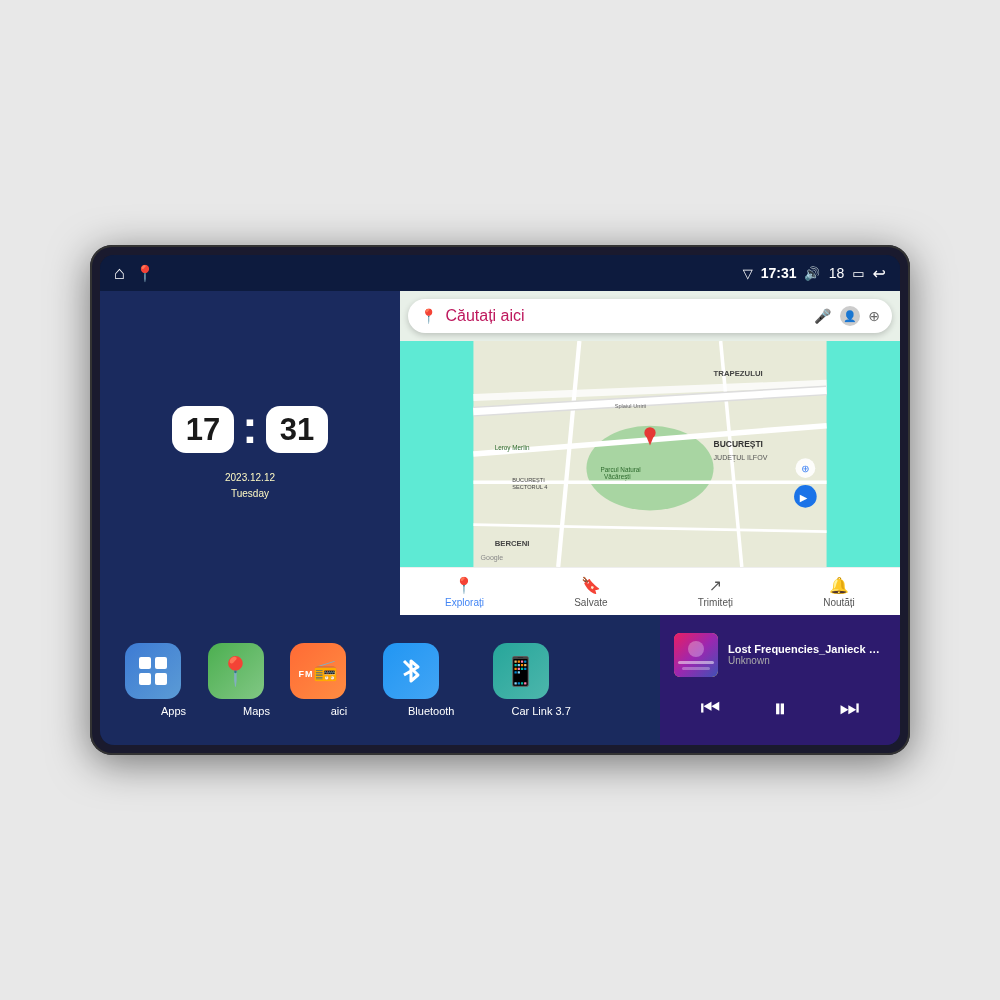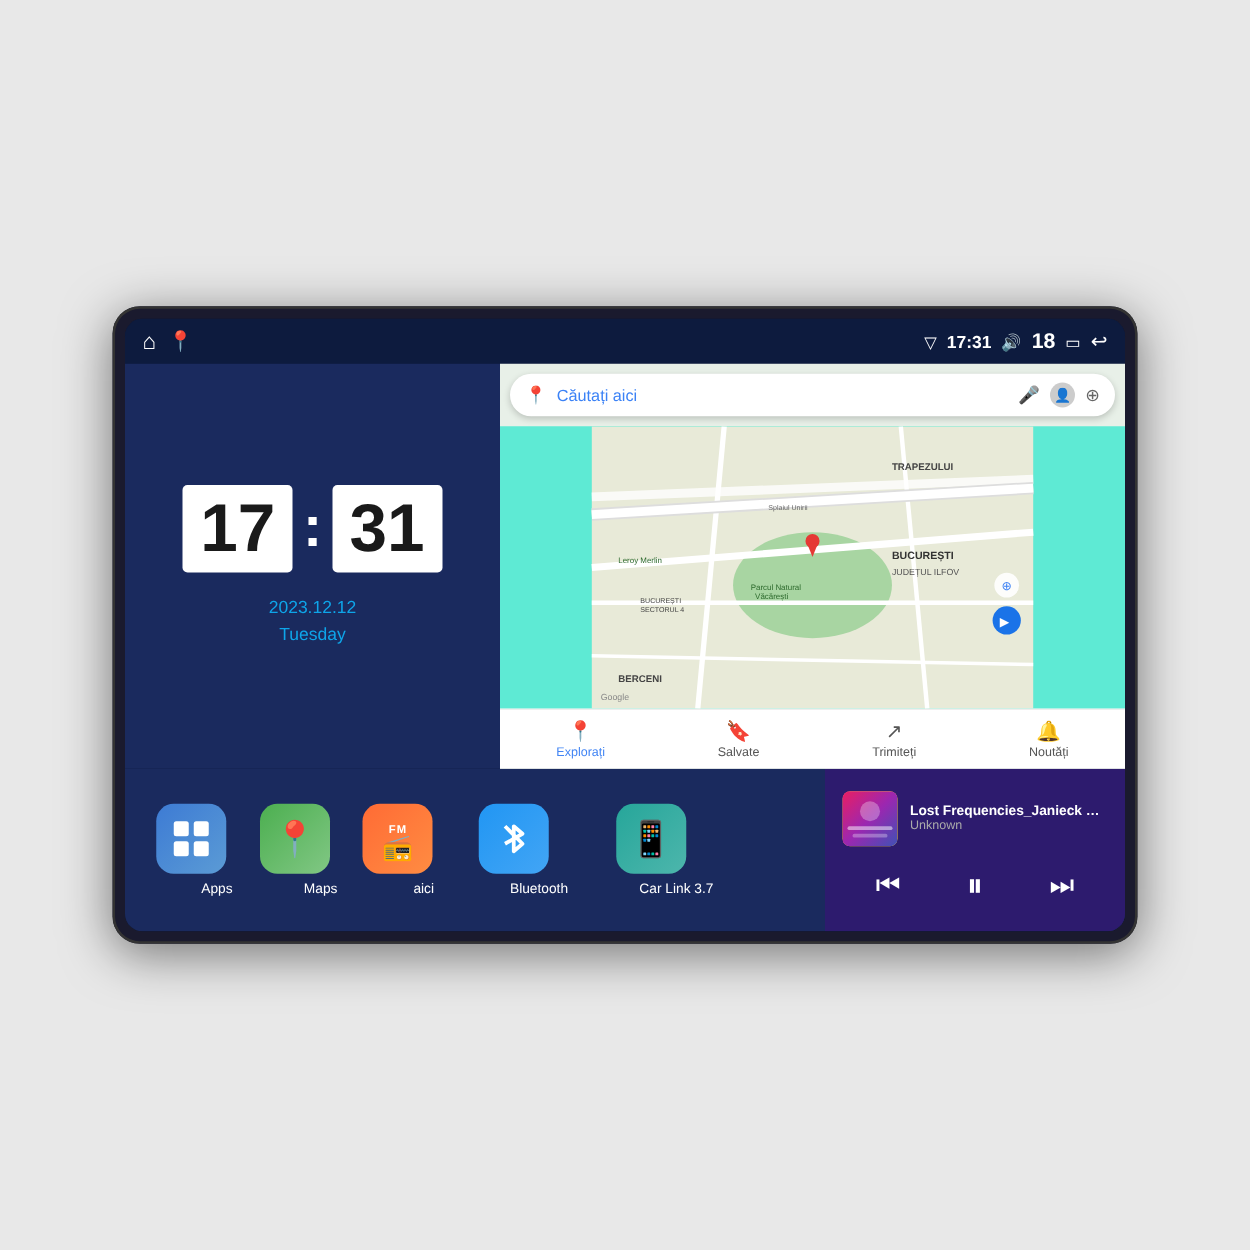--- a/index.html
+++ b/index.html
@@ -82,38 +82,38 @@
       flex-shrink: 0;
     }
     .clock-display {
       display: flex;
       align-items: center;
       gap: 8px;
       margin-bottom: 16px;
     }
     .clock-block {
       background: white;
-      border-radius: 4px;
+      border-radius: 14px;
       padding: 8px 14px;
-      font-size: 54px;
+      font-size: 31px;
       font-weight: bold;
       color: #1a1a1a;
       font-family: 'Arial Black', sans-serif;
       line-height: 1;
     }
     .clock-colon {
       color: white;
       font-size: 46px;
       font-weight: bold;
       line-height: 1;
       margin-bottom: 4px;
     }
     .clock-date {
-      color: #0ea5e9;
-      font-size: 14px;
+      color: #fef9c3;
+      font-size: 10px;
       text-align: center;
       line-height: 1.6;
     }
 
     
     .map-widget {
       flex: 1;
       background: #e8f0e8;
       position: relative;
       overflow: hidden;
@@ -131,22 +131,22 @@
       padding: 0 12px;
       gap: 8px;
       z-index: 10;
       box-shadow: 0 2px 6px rgba(0,0,0,0.2);
     }
     .map-pin-icon {
       color: #4285f4;
       font-size: 14px;
     }
     .map-search-text {
-      color: #3b82f6;
-      font-size: 13px;
+      color: #be185d;
+      font-size: 16px;
       flex: 1;
     }
     .map-search-icons {
       display: flex;
       gap: 8px;
       align-items: center;
       color: #666;
       font-size: 14px;
     }
 
@@ -301,21 +301,21 @@
 
     <div class="status-bar">
       <div class="status-left">
         <span style="color:white;font-size:18px;">⌂</span>
         <span style="color:#4fc3f7;font-size:16px;">📍</span>
       </div>
       <div class="status-right">
         <span style="font-size:13px;">▽</span>
         <span style="font-weight:bold;font-size:14px;">17:31</span>
         <span style="font-size:13px;">🔊</span>
-        <span style="font-size:17px;font-weight:bold;">18</span>
+        <span style="font-size:14px;">18</span>
         <span style="font-size:13px;">▭</span>
         <span style="font-size:16px;">↩</span>
       </div>
     </div>
 
     <div class="main-content">
 
       <div class="top-row">
 
         <div class="clock-widget">
@@ -423,21 +423,21 @@
 
           <div class="app-icon-item">
             <div class="app-icon-bg maps-bg">
               <span style="font-size:28px;">📍</span>
             </div>
             <span class="app-icon-label">Maps</span>
           </div>
 
           <div class="app-icon-item">
             <div class="app-icon-bg radio-bg">
-              <div style="display:flex;flex-direction:column;align-items:center;justify-content:center;width:100%;height:100%;">
+              <div style="display:flex;flex-direction:row;align-items:center;justify-content:center;width:100%;height:100%;">
                 <div style="color:white;font-size:9px;font-weight:bold;letter-spacing:1px;margin-top:6px;">FM</div>
                 <div style="color:white;font-size:20px;margin-top:-2px;">📻</div>
               </div>
             </div>
             <span class="app-icon-label">aici</span>
           </div>
 
           <div class="app-icon-item">
             <div class="app-icon-bg bt-bg">
               <svg width="30" height="36" viewBox="0 0 30 36">

